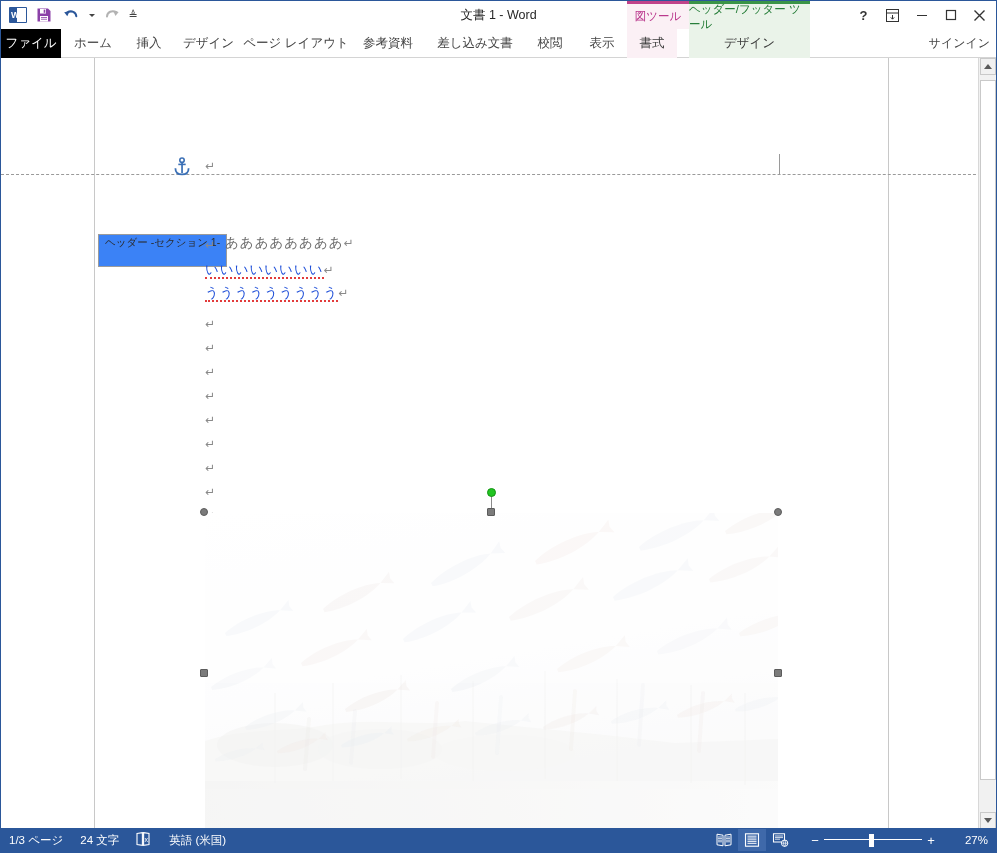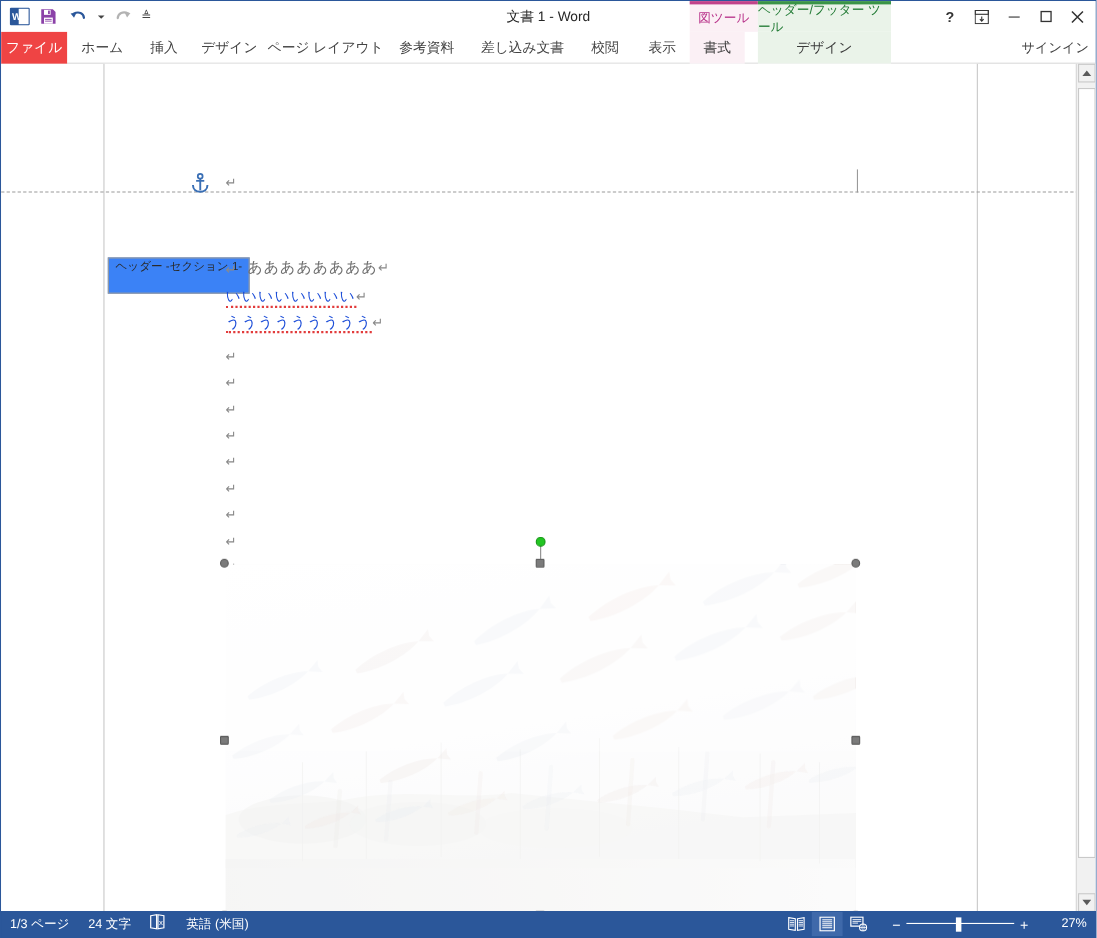--- a/index.html
+++ b/index.html
@@ -78,21 +78,21 @@
   
   .tabstrip {
     position: absolute; left: 0; top: 28px; width: 995px; height: 29px;
     background: #ffffff; border-bottom: 1px solid #d4d4d4;
   }
   .tab {
     position: absolute; top: 0; height: 29px;
     display: flex; align-items: center; justify-content: center;
     font-size: 12.5px; color: #444; white-space: nowrap;
   }
-  .tab.file { background: #ef4444; color: #ffffff; }
+  .tab.file { background: #000000; color: #ffffff; }
   .tab.ctx-pic-tab { background: #fbf0f5; color: #3b3b3b; }
   .tab.ctx-hf-tab  { background: #eaf3e9; color: #3b3b3b; }
   .signin {
     position: absolute; right: 6px; top: 0; height: 29px; line-height: 29px;
     font-size: 12px; color: #444;
   }
 
   
   .docarea {
     position: absolute; left: 0; top: 57px; width: 995px; height: 772px;

